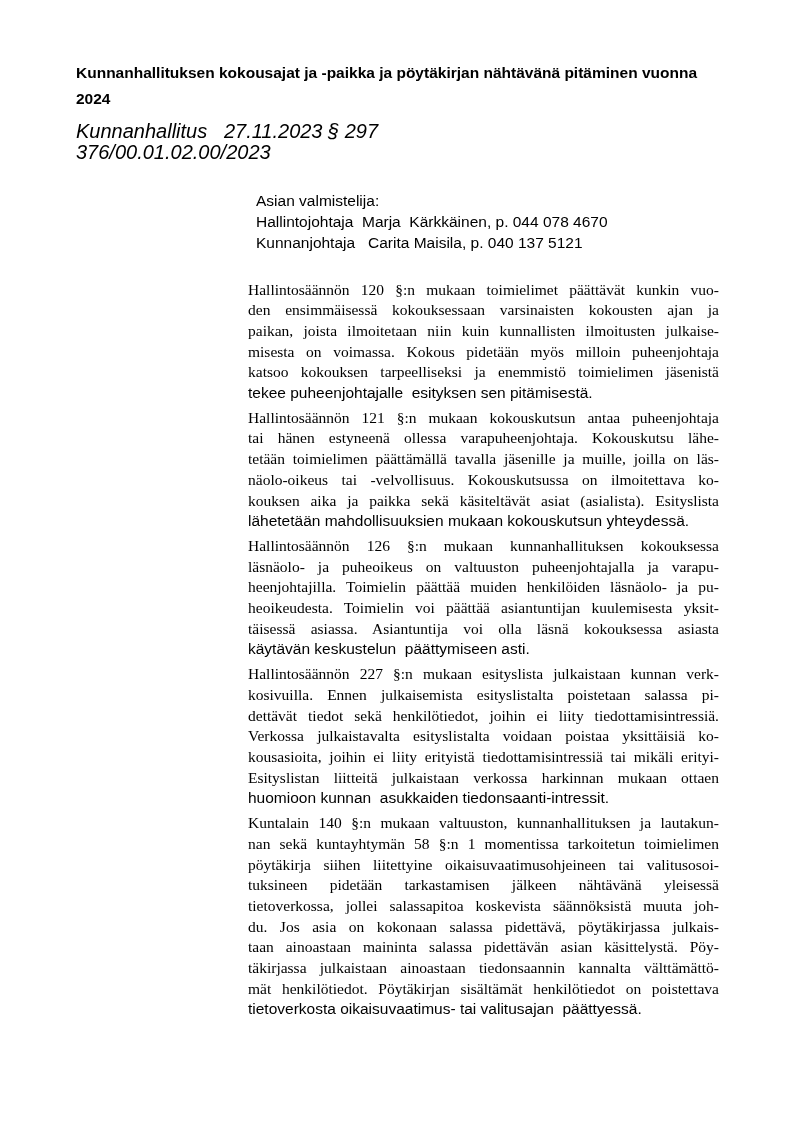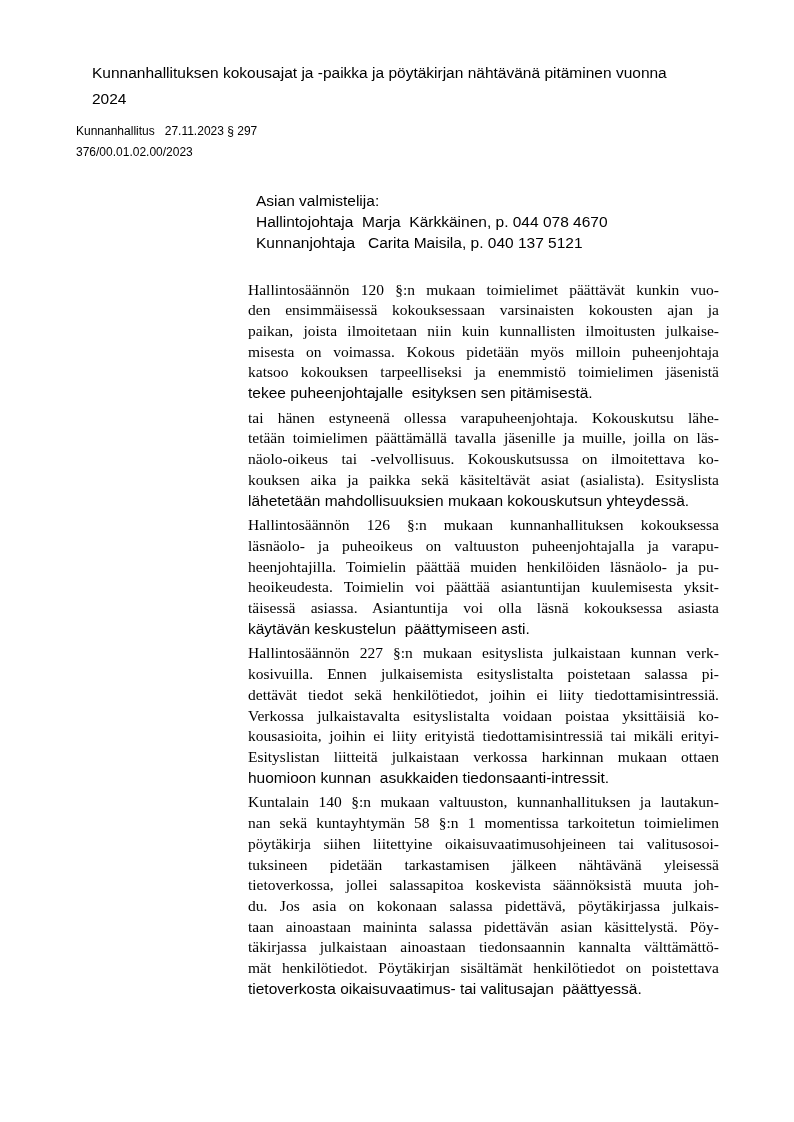--- a/index.html
+++ b/index.html
@@ -17,30 +17,31 @@
   }
   .page {
     box-sizing: border-box;
     width: 794px;
     height: 1122px;
     padding: 60px 47px 0 76px;
     background: #ffffff;
   }
   .title {
     font-size: 15.5px;
-    font-weight: normal;
+    font-weight: bold;
     line-height: 26px;
-    margin: 0 0 9px 16px;
+    margin: 0 0 9px 0;
     width: 660px;
   }
   .title .lline { white-space: nowrap; }
   .meta {
-    font-size: 12px;
+    font-size: 20px;
     line-height: 20.7px;
     margin: 0 0 29px 0;
+    font-style: italic;
   }
   .content {
     margin-left: 172px;
     width: 471px;
     font-size: 15.5px;
     line-height: 20.7px;
   }
   .preparer { margin: 0 0 26px 8px; }
   .paragraph { margin: 0 0 4px 0; }
   .jline {
@@ -78,20 +79,21 @@
     <div>
         <div class="paragraph">
           <div class="jline">Hallintosäännön 120 §:n mukaan toimielimet päättävät kunkin vuo-</div>
           <div class="jline">den ensimmäisessä kokouksessaan varsinaisten kokousten ajan ja</div>
           <div class="jline">paikan, joista ilmoitetaan niin kuin kunnallisten ilmoitusten julkaise-</div>
           <div class="jline">misesta on voimassa. Kokous pidetään myös milloin puheenjohtaja</div>
           <div class="jline">katsoo kokouksen tarpeelliseksi ja enemmistö toimielimen jäsenistä</div>
           <div class="lline">tekee puheenjohtajalle&nbsp; esityksen sen pitämisestä.</div>
         </div>
         <div class="paragraph">
+          <div class="jline">Hallintosäännön 121 §:n mukaan kokouskutsun antaa puheenjohtaja</div>
           <div class="jline">tai hänen estyneenä ollessa varapuheenjohtaja. Kokouskutsu lähe-</div>
           <div class="jline">tetään toimielimen päättämällä tavalla jäsenille ja muille, joilla on läs-</div>
           <div class="jline">näolo-oikeus tai -velvollisuus. Kokouskutsussa on ilmoitettava ko-</div>
           <div class="jline">kouksen aika ja paikka sekä käsiteltävät asiat (asialista). Esityslista</div>
           <div class="lline">lähetetään mahdollisuuksien mukaan kokouskutsun yhteydessä.</div>
         </div>
         <div class="paragraph">
           <div class="jline">Hallintosäännön 126 §:n mukaan kunnanhallituksen kokouksessa</div>
           <div class="jline">läsnäolo- ja puheoikeus on valtuuston puheenjohtajalla ja varapu-</div>
           <div class="jline">heenjohtajilla. Toimielin päättää muiden henkilöiden läsnäolo- ja pu-</div>

